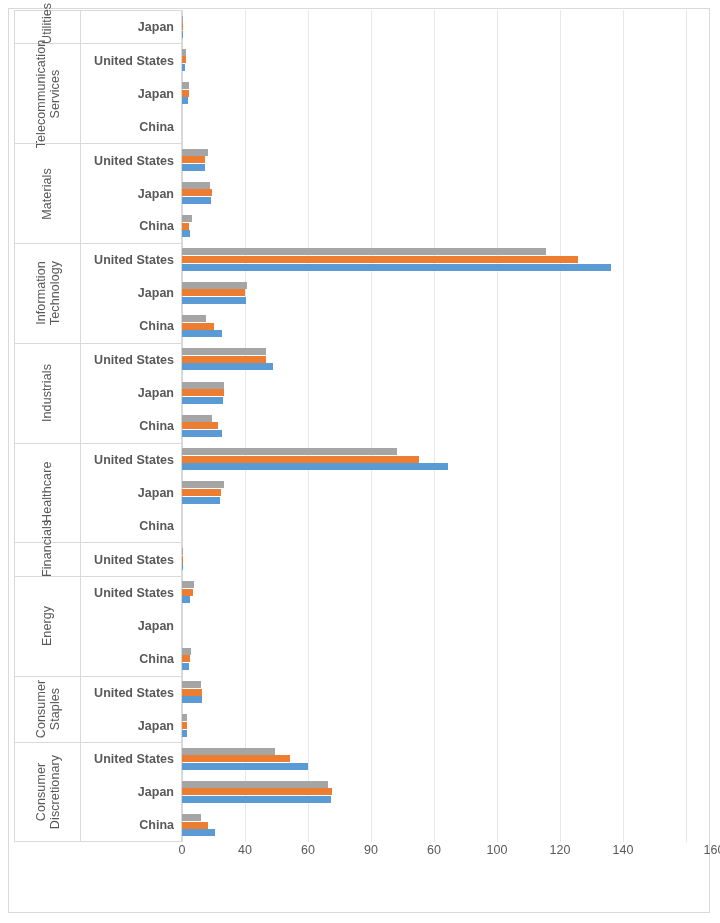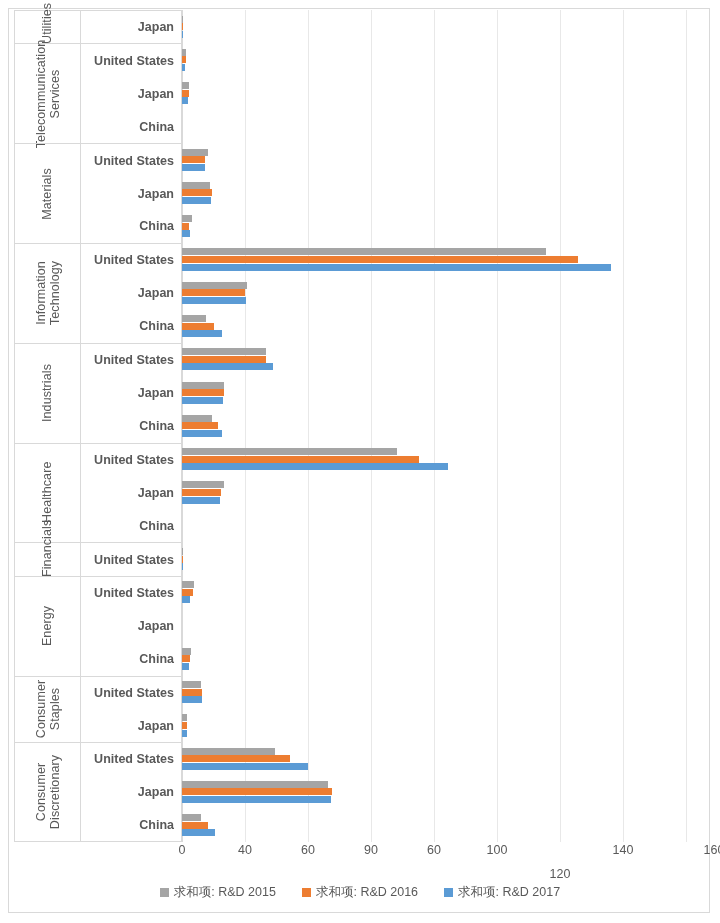--- a/index.html
+++ b/index.html
@@ -317,33 +317,19 @@
       </div>
   </div>
 
   <div class="xaxis" id="xaxis">
       <span class="xtick" style="left: 0px;">0</span>
       <span class="xtick" style="left: 63px;">40</span>
       <span class="xtick" style="left: 126px;">60</span>
       <span class="xtick" style="left: 189px;">90</span>
       <span class="xtick" style="left: 252px;">60</span>
       <span class="xtick" style="left: 315px;">100</span>
-      <span class="xtick" style="left: 378px; margin-top: 24px;">120</span>
+      <span class="xtick" style="left: 378px;">120</span>
       <span class="xtick" style="left: 441px;">140</span>
       <span class="xtick" style="left: 532px;">160</span>
     </div>
 
-  <div class="legend" id="legend">
-      <div class="legend-item">
-        <span class="swatch" style="background: rgb(165, 165, 165);"></span>
-        <span>求和项: R&amp;D 2015</span>
-      </div>
-      <div class="legend-item">
-        <span class="swatch" style="background: rgb(237, 125, 49);"></span>
-        <span>求和项: R&amp;D 2016</span>
-      </div>
-      <div class="legend-item">
-        <span class="swatch" style="background: rgb(91, 155, 213);"></span>
-        <span>求和项: R&amp;D 2017</span>
-      </div>
-    </div>
 
 </div>
 
 </body></html>

